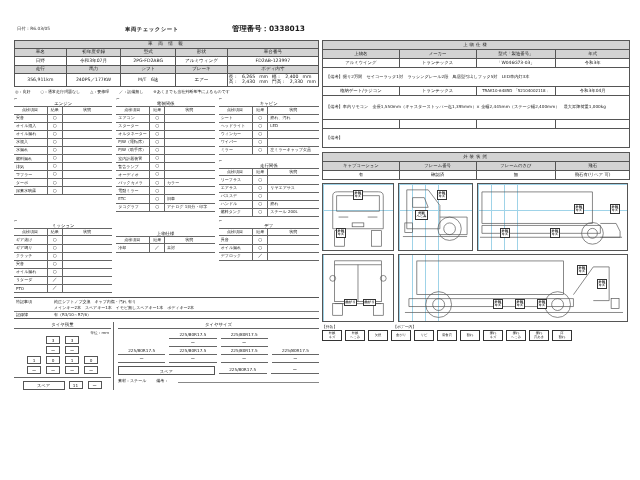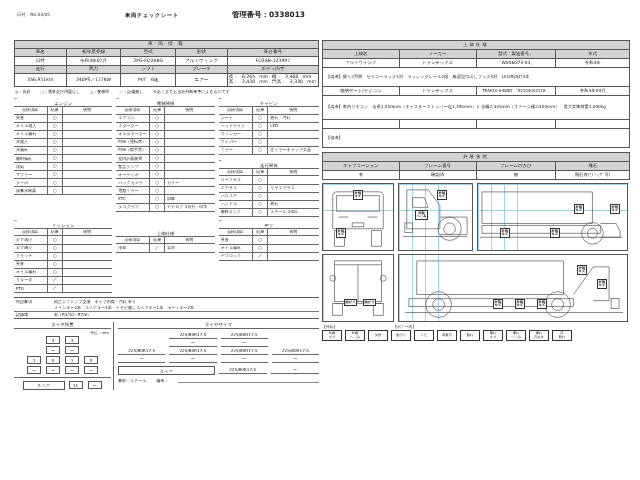--- a/index.html
+++ b/index.html
@@ -22,21 +22,21 @@
     text-align: center;
     vertical-align: middle;
     line-height: 1.05;
     white-space: nowrap;
   }
   .hdr { background: #d3d3d3; }
   .sec-title { background: #d3d3d3; font-size: 5.4px; letter-spacing: 2px; }
 
   
   .meta {
-    position: absolute; top: 12px; left: 0; width: 640px; height: 12px;
+    position: absolute; top: 26px; left: 0; width: 640px; height: 12px;
   }
   .meta .date { position: absolute; left: 17px; top: 0; font-size: 4.4px; color: #333; }
   .meta .title { position: absolute; left: 125px; top: 0; font-size: 5.4px; font-weight: bold; letter-spacing: .5px; }
   .meta .mng { position: absolute; left: 232px; top: -2px; font-size: 7.4px; font-weight: bold; }
 
   
   .left { position: absolute; left: 14px; top: 40px; width: 305px; }
   .vinfo td { font-size: 4.6px; height: 9px; }
   .vinfo .hdr td { height: 8px; }
   .body-dim { text-align: left; padding-left: 3px; font-size: 4.0px; }

